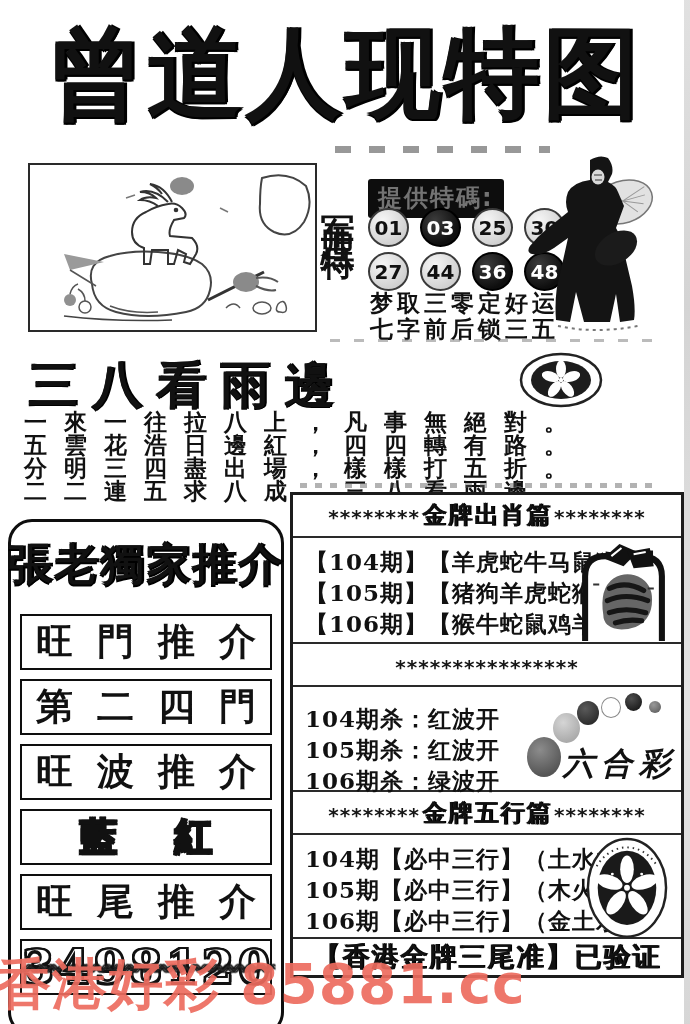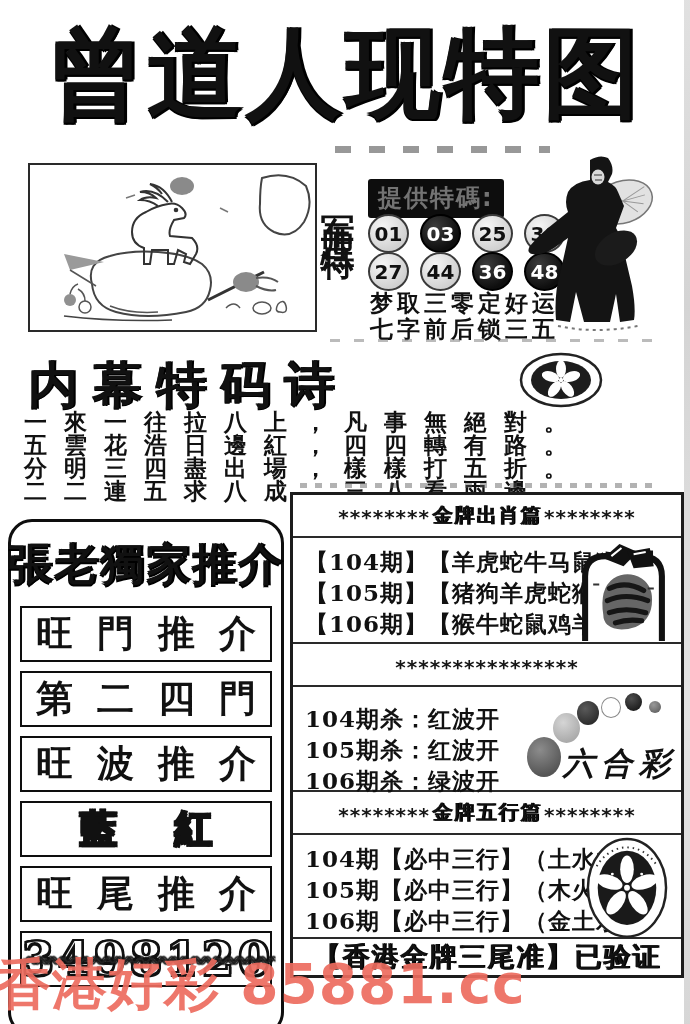--- a/index.html
+++ b/index.html
@@ -20,21 +20,21 @@
 
   
   .side-label{position:absolute;left:316px;top:188px;width:44px;height:165px;
     writing-mode:vertical-rl;text-orientation:upright;font-family:"DejaVu Serif",serif;
     font-weight:700;font-size:34px;letter-spacing:10px;line-height:44px;}
 
   
   .tips-header{position:absolute;left:368px;top:179px;background:#0d0d0d;color:#737373;
     border-radius:3px;padding:3px 10px 4px 10px;font-size:24px;font-weight:700;letter-spacing:2px;}
   .ball-row{position:absolute;left:368px;display:flex;gap:11px;}
-  .ball-row.r1{top:214px;} .ball-row.r2{top:252px;}
+  .ball-row.r1{top:208px;} .ball-row.r2{top:252px;}
   .ball{width:37px;height:35px;border:2px solid #3a3a3a;border-radius:50%;
     display:flex;align-items:center;justify-content:center;font-size:20px;font-weight:800;
     background:radial-gradient(circle at 35% 30%,#f6f6f6,#cfcfcf 75%);color:#111;}
   .ball.dark{background:radial-gradient(circle at 35% 30%,#3c3c3c,#0e0e0e 70%);color:#fff;border-color:#000;}
   .tip-line{position:absolute;left:370px;font-family:"DejaVu Serif",serif;font-weight:800;
     font-size:23px;letter-spacing:4px;white-space:nowrap;}
   .tip-line.t1{top:288px;} .tip-line.t2{top:314px;}
 
   
   .advisor{position:absolute;left:528px;top:150px;width:135px;height:182px;}
@@ -52,37 +52,37 @@
     letter-spacing:17px;line-height:23px;white-space:nowrap;}
   .junk-line{position:absolute;left:300px;top:483px;width:360px;height:5px;opacity:.45;
     background:repeating-linear-gradient(90deg,#555 0 7px,transparent 7px 15px);}
 
   
   .left-panel{position:absolute;left:8px;top:519px;width:276px;height:517px;
     border:3px solid #0e0e0e;border-radius:24px;background:#fff;box-sizing:border-box;z-index:2;}
   .lp-title{height:84px;display:flex;align-items:center;justify-content:center;
     font-family:"DejaVu Serif",serif;font-weight:900;font-size:44px;letter-spacing:2px;
     text-shadow:2.5px 0 0 #000,0 2px 0 #000;white-space:nowrap;}
-  .lp-box{height:56px;border:2.5px solid #0e0e0e;margin:0 9px 9px 9px;
+  .lp-box{height:56px;border:2.5px solid #0e0e0e;margin:8px 9px 9px 9px;
     display:flex;align-items:center;justify-content:center;
     font-family:"DejaVu Serif",serif;font-weight:700;font-size:37px;
     letter-spacing:24px;padding-left:24px;white-space:nowrap;box-sizing:border-box;}
   .lp-box.two-char{letter-spacing:58px;padding-left:58px;}
   .outline-text{color:#fff;-webkit-text-stroke:2.2px #111;
     text-shadow:1.5px 1.5px 0 #111,-1.5px -1.5px 0 #111,1.5px -1.5px 0 #111,-1.5px 1.5px 0 #111;text-align:right;}
   .lp-box.number{font-size:46px;letter-spacing:4px;padding-left:4px;font-weight:800;
     text-decoration:line-through;text-decoration-style:wavy;text-decoration-color:#222;text-decoration-thickness:2px;}
 
   
   .right-panel{position:absolute;left:290px;top:492px;width:394px;height:486px;
     border:3px solid #1c1c1c;background:#fff;box-sizing:border-box;display:flex;flex-direction:column;}
   .rp-header{height:42px;display:flex;align-items:center;justify-content:center;
     border-bottom:2.5px solid #2a2a2a;white-space:nowrap;}
   .rp-header .stars{font-size:20px;font-weight:700;letter-spacing:1px;padding-top:4px;color:#161616;}
-  .rp-header .hd{font-family:"DejaVu Serif",serif;font-weight:900;font-size:20px;
+  .rp-header .hd{font-family:"DejaVu Serif",serif;font-weight:900;font-size:24px;
     letter-spacing:2px;margin:0 2px;text-shadow:1.5px 0 0 #000;}
   .rp-body{position:relative;border-bottom:2.5px solid #2a2a2a;padding:8px 0 0 12px;box-sizing:border-box;}
   .rp-body.b1{height:109px;} .rp-body.b2{height:97px;margin-top:8px;} .rp-body.b3{height:106px;}
   .rp-row{font-family:"DejaVu Serif",serif;font-weight:700;font-size:23px;line-height:31px;
     letter-spacing:1px;white-space:nowrap;}
   .rp-footer{flex:1;display:flex;align-items:center;justify-content:center;
     font-family:"DejaVu Serif",serif;font-weight:900;font-size:27px;letter-spacing:2px;
     text-shadow:1.5px 0 0 #000;white-space:nowrap;}
 
   .fist-icon{position:absolute;right:10px;top:4px;width:96px;height:100px;}
@@ -169,21 +169,21 @@
       </g>
       <path fill="#141414" d="M62 10 q10 -6 18 -2 q6 8 4 16 l-4 8 q8 4 10 10 l6 14 -8 22 q6 10 8 24 l8 34 q4 22 2 34 l-14 2 -4 -28 -6 28 -26 0 -8 -30 -6 30 -14 -2 q-2 -26 4 -46 l8 -36 -14 10 q-12 8 -22 6 q-6 -2 -2 -8 q8 -10 18 -18 l20 -16 q-4 -10 0 -20 q6 -10 22 -12 z"></path>
       <ellipse cx="70" cy="27" rx="6.5" ry="7.5" fill="#d8d8d8"></ellipse>
       <path d="M66 25 h8 M67 30 h7" stroke="#333" stroke-width="1"></path>
       <ellipse cx="88" cy="98" rx="23" ry="15" transform="rotate(-32 88 98)" fill="#1b1b1b"></ellipse>
       <path d="M30 176 q38 8 80 0" stroke="#777" stroke-width="2" fill="none" stroke-dasharray="3 4"></path>
     </svg>
   </div>
   <div class="scan-dashes"></div>
 
-  <div class="poem-title">内幕特码诗</div>
+  <div class="poem-title">三八看雨邊</div>
   <div class="poem-logo">
     <svg viewBox="0 0 86 56">
       <ellipse cx="43" cy="28" rx="40" ry="26" fill="#fff" stroke="#222" stroke-width="2.5"></ellipse>
       <ellipse cx="43" cy="28" rx="30" ry="19" fill="#1d1d1d"></ellipse>
       <g fill="#fff">
         <ellipse cx="43" cy="17" rx="5" ry="9"></ellipse>
         <ellipse cx="43" cy="17" rx="5" ry="9" transform="rotate(72 43 28)"></ellipse>
         <ellipse cx="43" cy="17" rx="5" ry="9" transform="rotate(144 43 28)"></ellipse>
         <ellipse cx="43" cy="17" rx="5" ry="9" transform="rotate(216 43 28)"></ellipse>
         <ellipse cx="43" cy="17" rx="5" ry="9" transform="rotate(288 43 28)"></ellipse>

